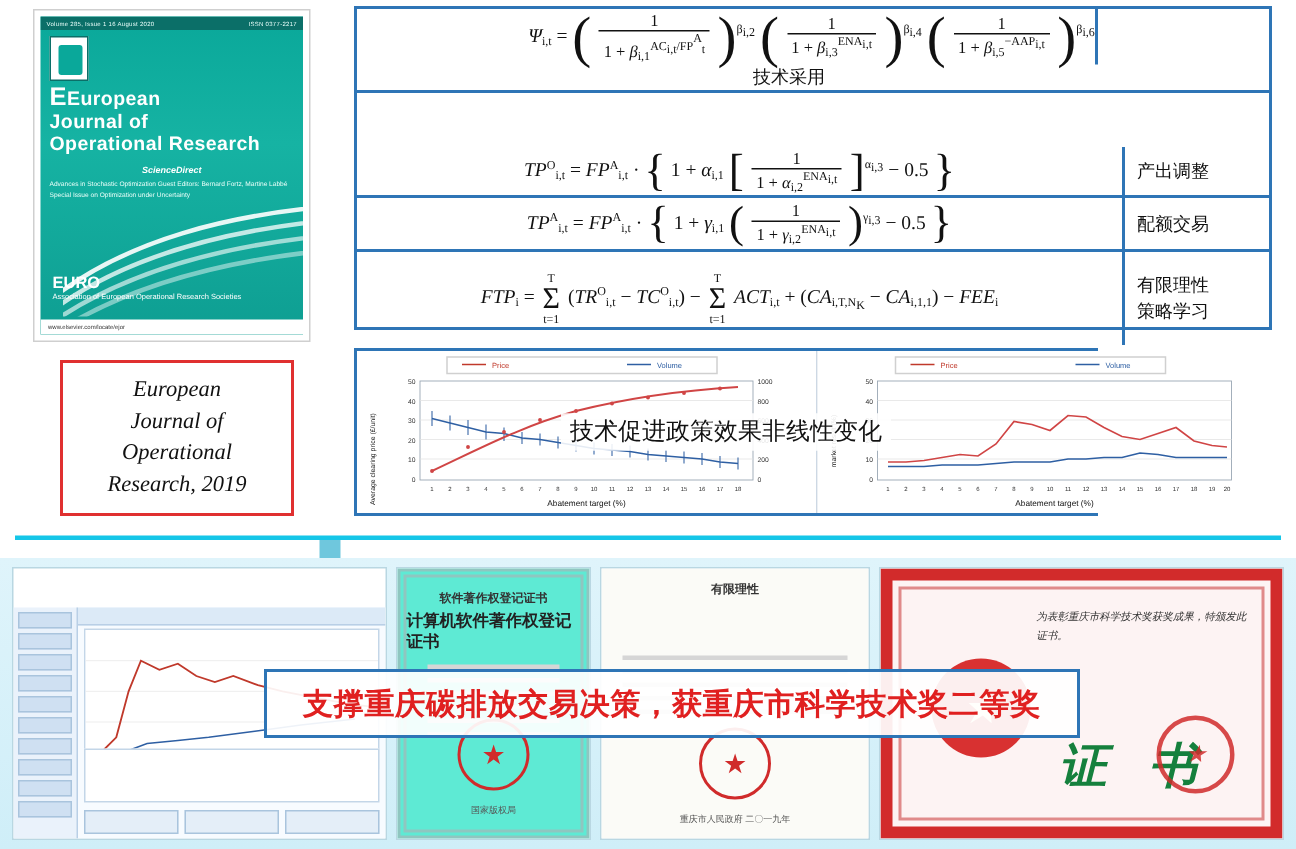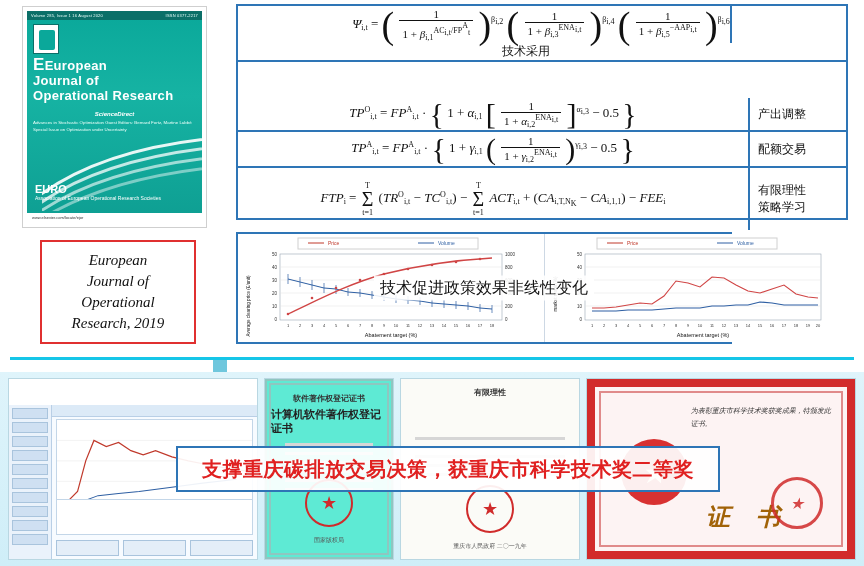--- a/index.html
+++ b/index.html
@@ -180,21 +180,21 @@
               width:44px;height:44px;border:2px solid #d02b2b;border-radius:50%;}
   .cert .seal:after{content:"★";position:absolute;left:50%;top:50%;transform:translate(-50%,-50%);
                     color:#d02b2b;font-size:18px;}
   .cert .foot{position:absolute;left:0;bottom:8px;width:100%;text-align:center;font-size:6px;color:#555;}
 
   
   .redcert{position:absolute;inset:0;background:#fdf3f3;border:8px solid #d22b2b;box-sizing:border-box;font-style:italic;}
   .redcert .inner{position:absolute;inset:4px;border:2px solid #e08a8a;}
   .redcert .txt{position:absolute;left:38%;top:18px;right:10px;font-size:7px;color:#333;
                 line-height:13px;font-family:"Liberation Serif",serif;}
-  .redcert .zs{position:absolute;left:44%;bottom:18px;font-size:24px;color:#a16207;font-weight:bold;
+  .redcert .zs{position:absolute;left:44%;bottom:18px;font-size:32px;color:#15803d;font-weight:bold;
                letter-spacing:10px;font-family:"Liberation Serif",serif;}
   .redcert .emblem{position:absolute;left:26px;top:52px;width:66px;height:66px;border-radius:50%;
                    background:#d83131;}
   .redcert .emblem:after{content:"★";position:absolute;left:50%;top:50%;transform:translate(-50%,-50%);
                          color:#fff8d0;font-size:30px;}
   .redcert .stamp{position:absolute;right:24px;bottom:22px;width:46px;height:46px;border:3px solid #d02b2b;
                   border-radius:50%;opacity:.85;}
   .redcert .stamp:after{content:"★";position:absolute;left:50%;top:50%;transform:translate(-50%,-50%);
                         color:#d02b2b;font-size:16px;}
 </style>

